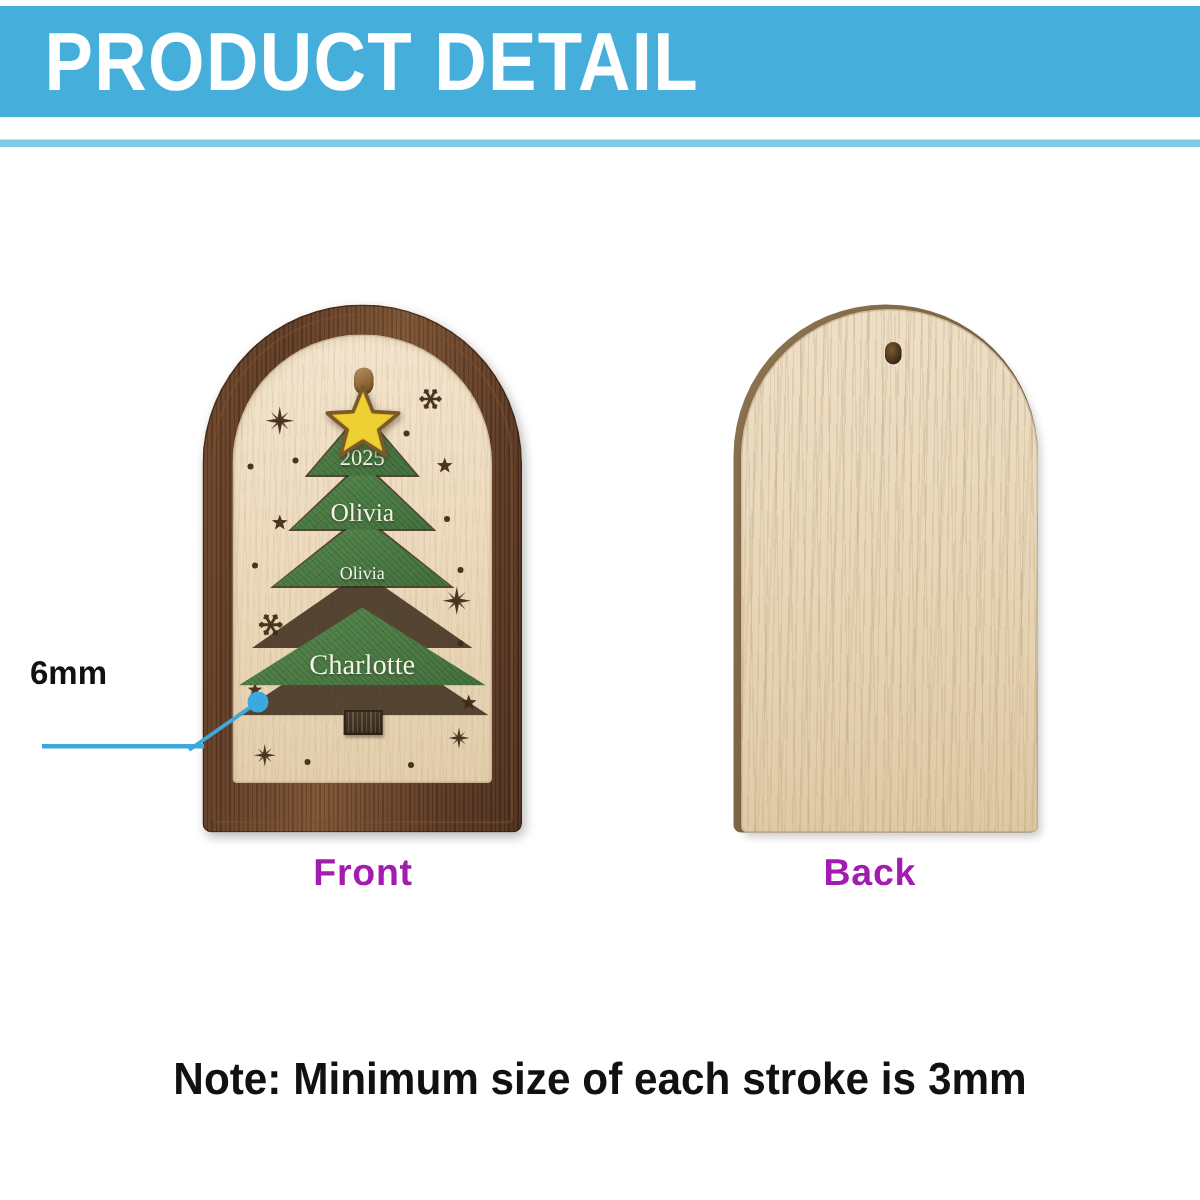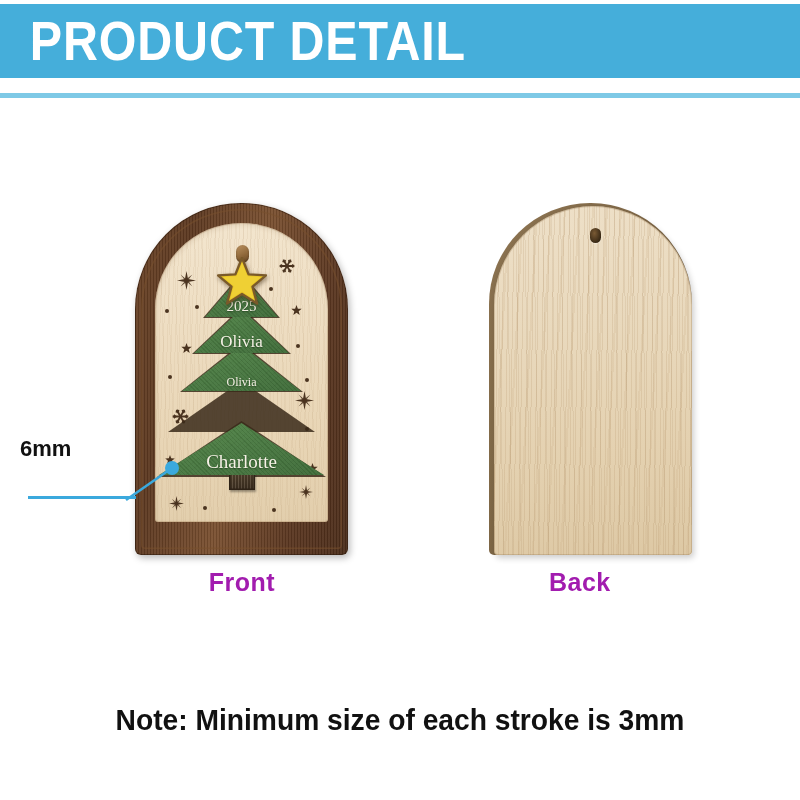--- a/index.html
+++ b/index.html
@@ -155,21 +155,21 @@
   #tier-1 .tier-label { font-size: 17px; padding-bottom: 3px; }
 
   #tier-2 { left: 27px; top: 122px; width: 119px; height: 46px;
             clip-path: polygon(50% 0%, 100% 100%, 0% 100%); }
   #tier-2 .tier-label { font-size: 12px; padding-bottom: 3px; }
 
   #tier-3 { left: 15px; top: 160px; width: 143px; height: 48px;
             clip-path: polygon(50% 0%, 100% 100%, 0% 100%); }
   #tier-3 .tier-label { font-size: 19px; padding-bottom: 3px; }
 
-  #tier-4 { left: 4px;  top: 200px; width: 165px; height: 52px;
+  #tier-4 { left: 4px;  top: 182px; width: 165px; height: 52px;
             clip-path: polygon(50% 0%, 100% 100%, 0% 100%); }
   #tier-4 .tier-label { font-size: 19px; padding-bottom: 4px; }
 
   .tier-outline {
     position: absolute;
     background: #3a2a1a;
     opacity: 0.85;
   }
   #tier-o-0 { left: 48px; top: 50px;  width: 77px;  height: 45px;
               clip-path: polygon(50% 0%, 100% 100%, 0% 100%); }

